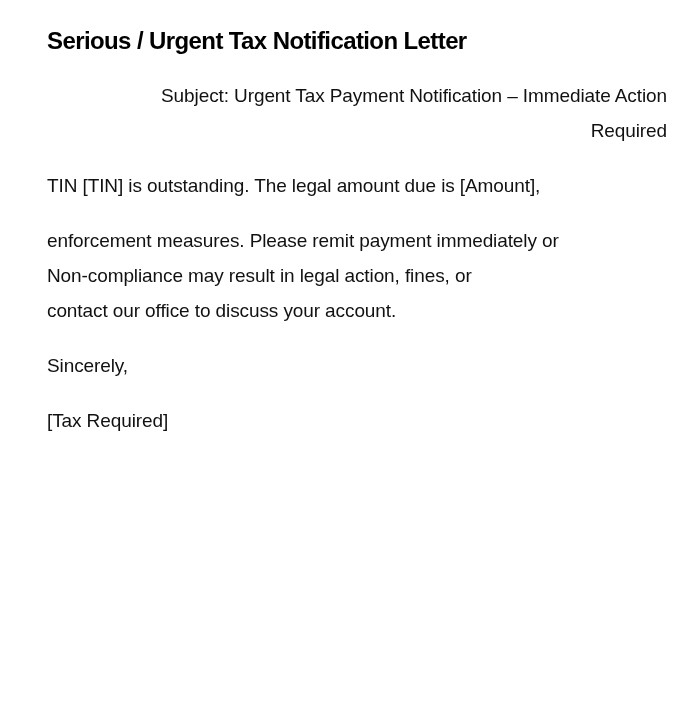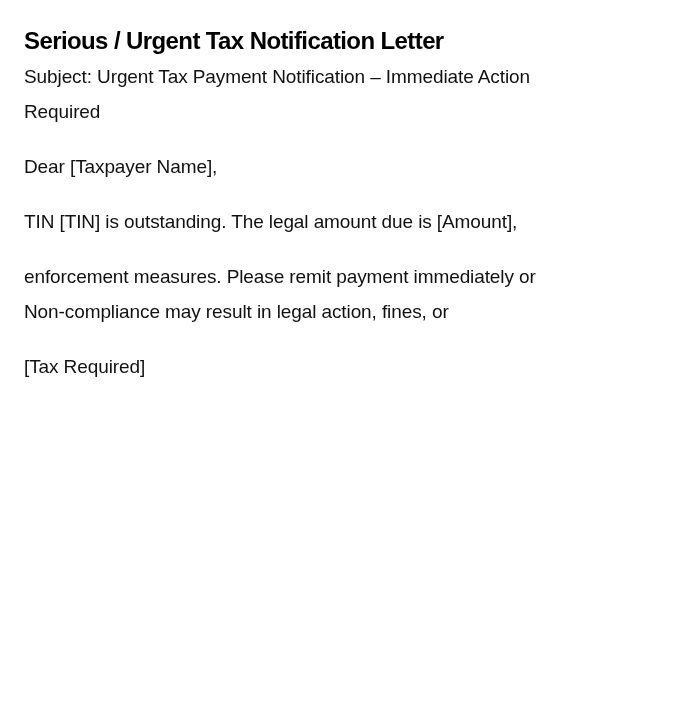--- a/index.html
+++ b/index.html
@@ -1,39 +1,40 @@
 <!DOCTYPE html>
 <html><head>
 <meta charset="utf-8">
 <style>
   html, body { margin: 0; padding: 0; background: #ffffff; }
   body { width: 700px; height: 711px; overflow: hidden; position: relative; }
-  .doc { position: absolute; left: 24px; top: 24px; width: 620px; color: #111111; font-family: "Liberation Sans", sans-serif; }
+  .doc { position: absolute; left: 47px; top: 24px; width: 620px; color: #111111; font-family: "Liberation Sans", sans-serif; }
   .title { font-size: 24px; font-weight: bold; letter-spacing: -0.6px; margin: 0; line-height: 34px; color: #000000; }
   .para { font-size: 19px; line-height: 35px; margin: 0; letter-spacing: -0.1px; }
-  .subject { margin-top: 1px; }
+  .subject { margin-top: 20px; text-align: right; }
   .gap { margin-top: 20px; }
   .line { display: block; white-space: nowrap; }
 </style>
 </head>
 <body>
 
 <div class="doc">
   <h1 class="title">Serious / Urgent Tax Notification Letter</h1>
 
   <p class="para subject">
     <span class="line">Subject: Urgent Tax Payment Notification – Immediate Action</span>
     <span class="line">Required</span>
   </p>
 
-  <p class="para gap">Dear [Taxpayer Name],</p>
 
   <p class="para gap">
     <span class="line">TIN [TIN] is outstanding. The legal amount due is [Amount],</span>
   </p>
 
   <p class="para gap">
     <span class="line">enforcement measures. Please remit payment immediately or</span>
     <span class="line">Non-compliance may result in legal action, fines, or</span>
+    <span class="line">contact our office to discuss your account.</span>
   </p>
 
+  <p class="para gap">Sincerely,</p>
   <p class="para gap">[Tax Required]</p>
 </div>
 
 </body></html>

